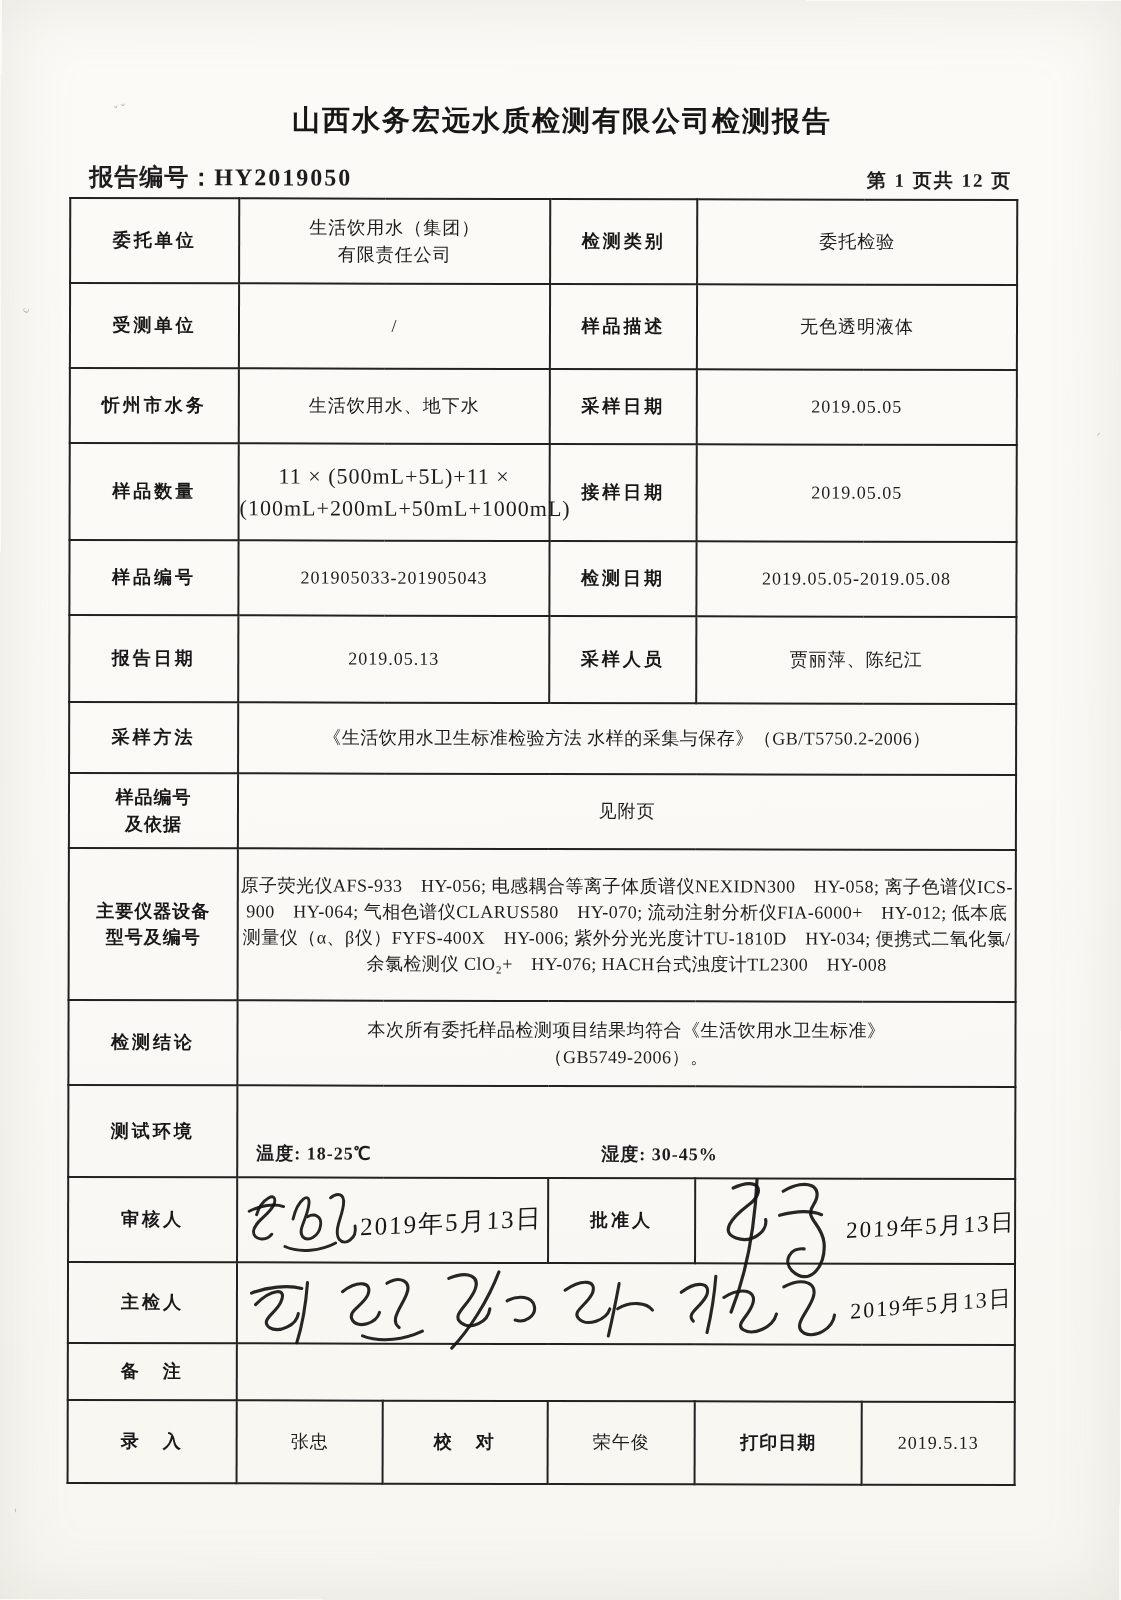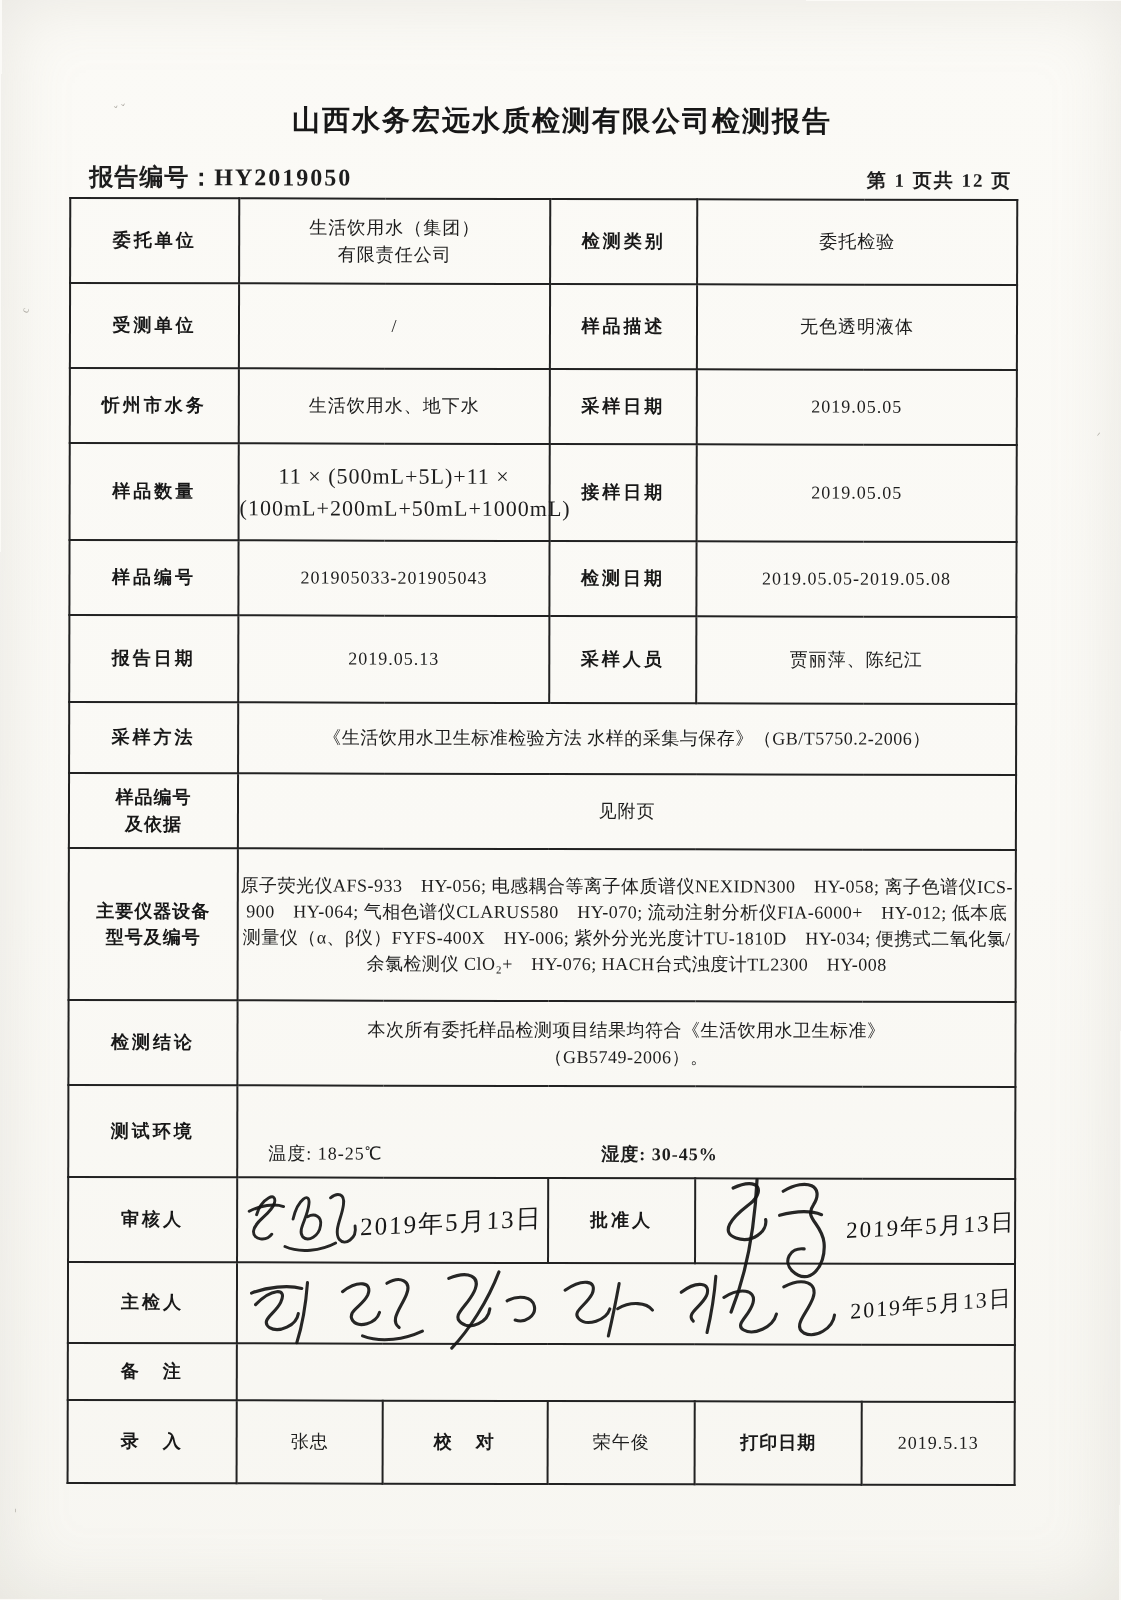--- a/index.html
+++ b/index.html
@@ -48,21 +48,21 @@
   }
   td.val { letter-spacing:1px; }
   td.val-left { text-align:left; padding:6px 12px; letter-spacing:0.5px; }
   td.val-left.oneline { white-space:nowrap; font-size:18px; }
   td.top { vertical-align:top; }
   .instruments { line-height:30px; font-size:18px; }
   .conclusion { line-height:30px; font-size:18px; }
 
   .env-cell { position:relative; }
   .env-item { position:absolute; bottom:10px; font-size:18px; letter-spacing:1px; }
-  .env-temp { left:30px; }
+  .env-temp { left:18px;font-weight:bold; }
   .env-hum  { left:363px;font-weight:bold; }
 
   .sig-cell { position:relative; }
   .sig { position:absolute; overflow:visible; }
   .sig path {
     fill:none; stroke:#141414; stroke-width:3.2;
     stroke-linecap:round; stroke-linejoin:round; opacity:.92;
   }
   .hand {
     position:absolute; display:inline-block; white-space:nowrap;

